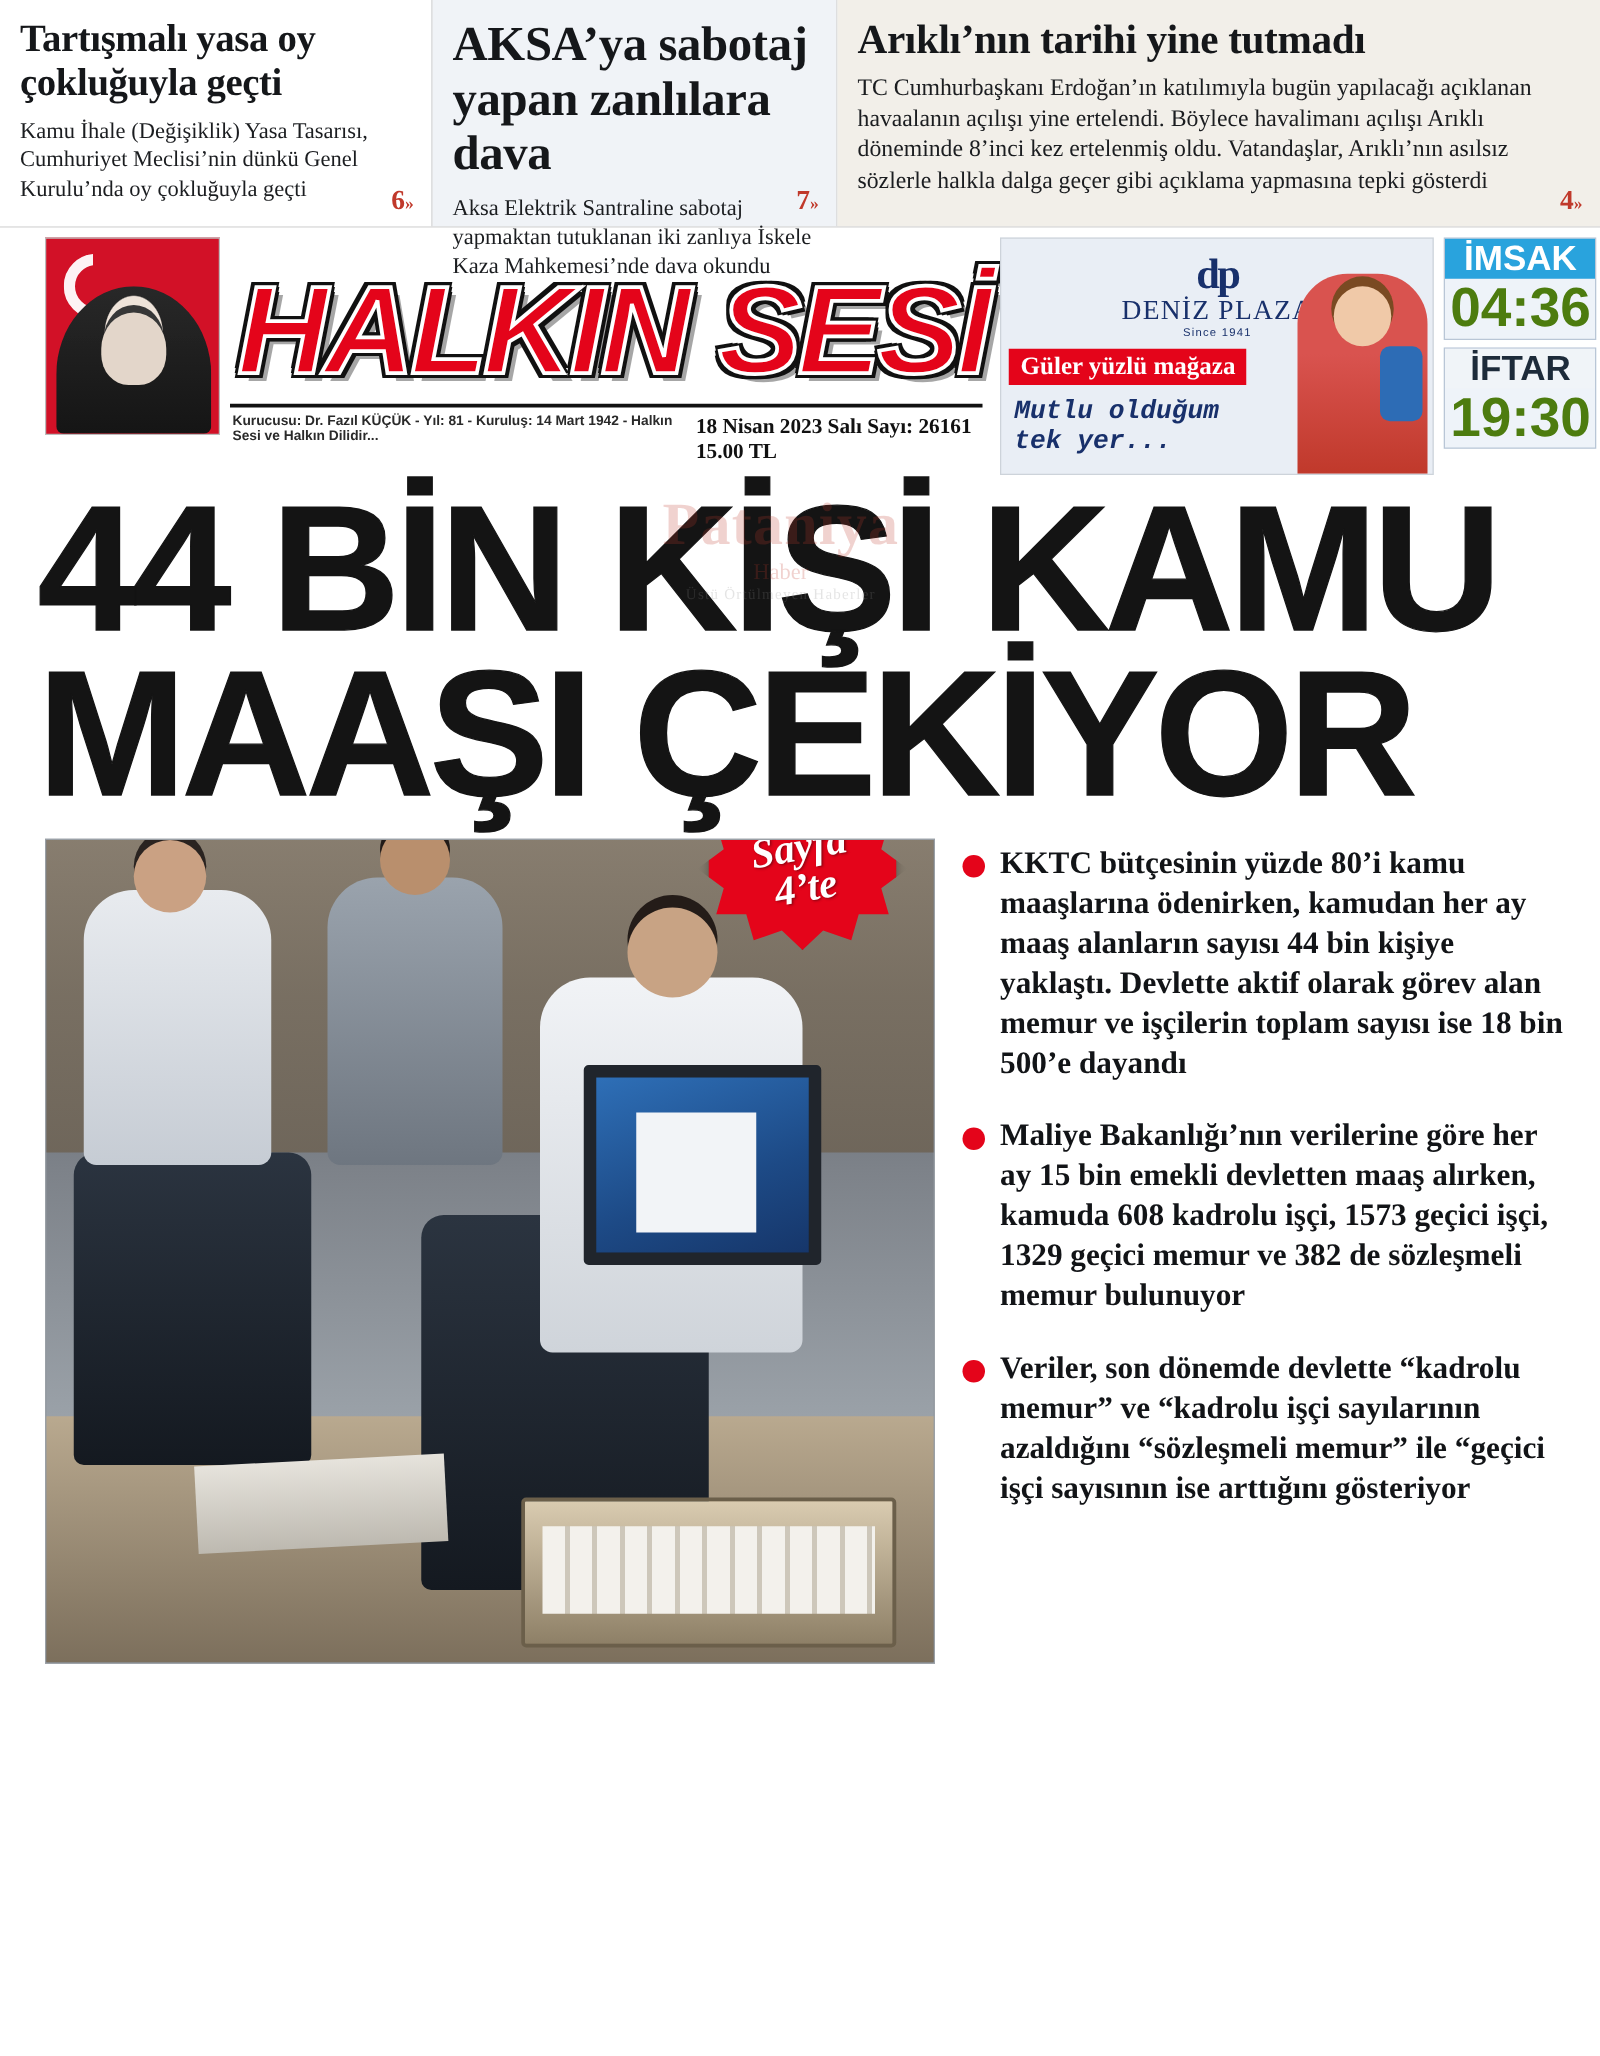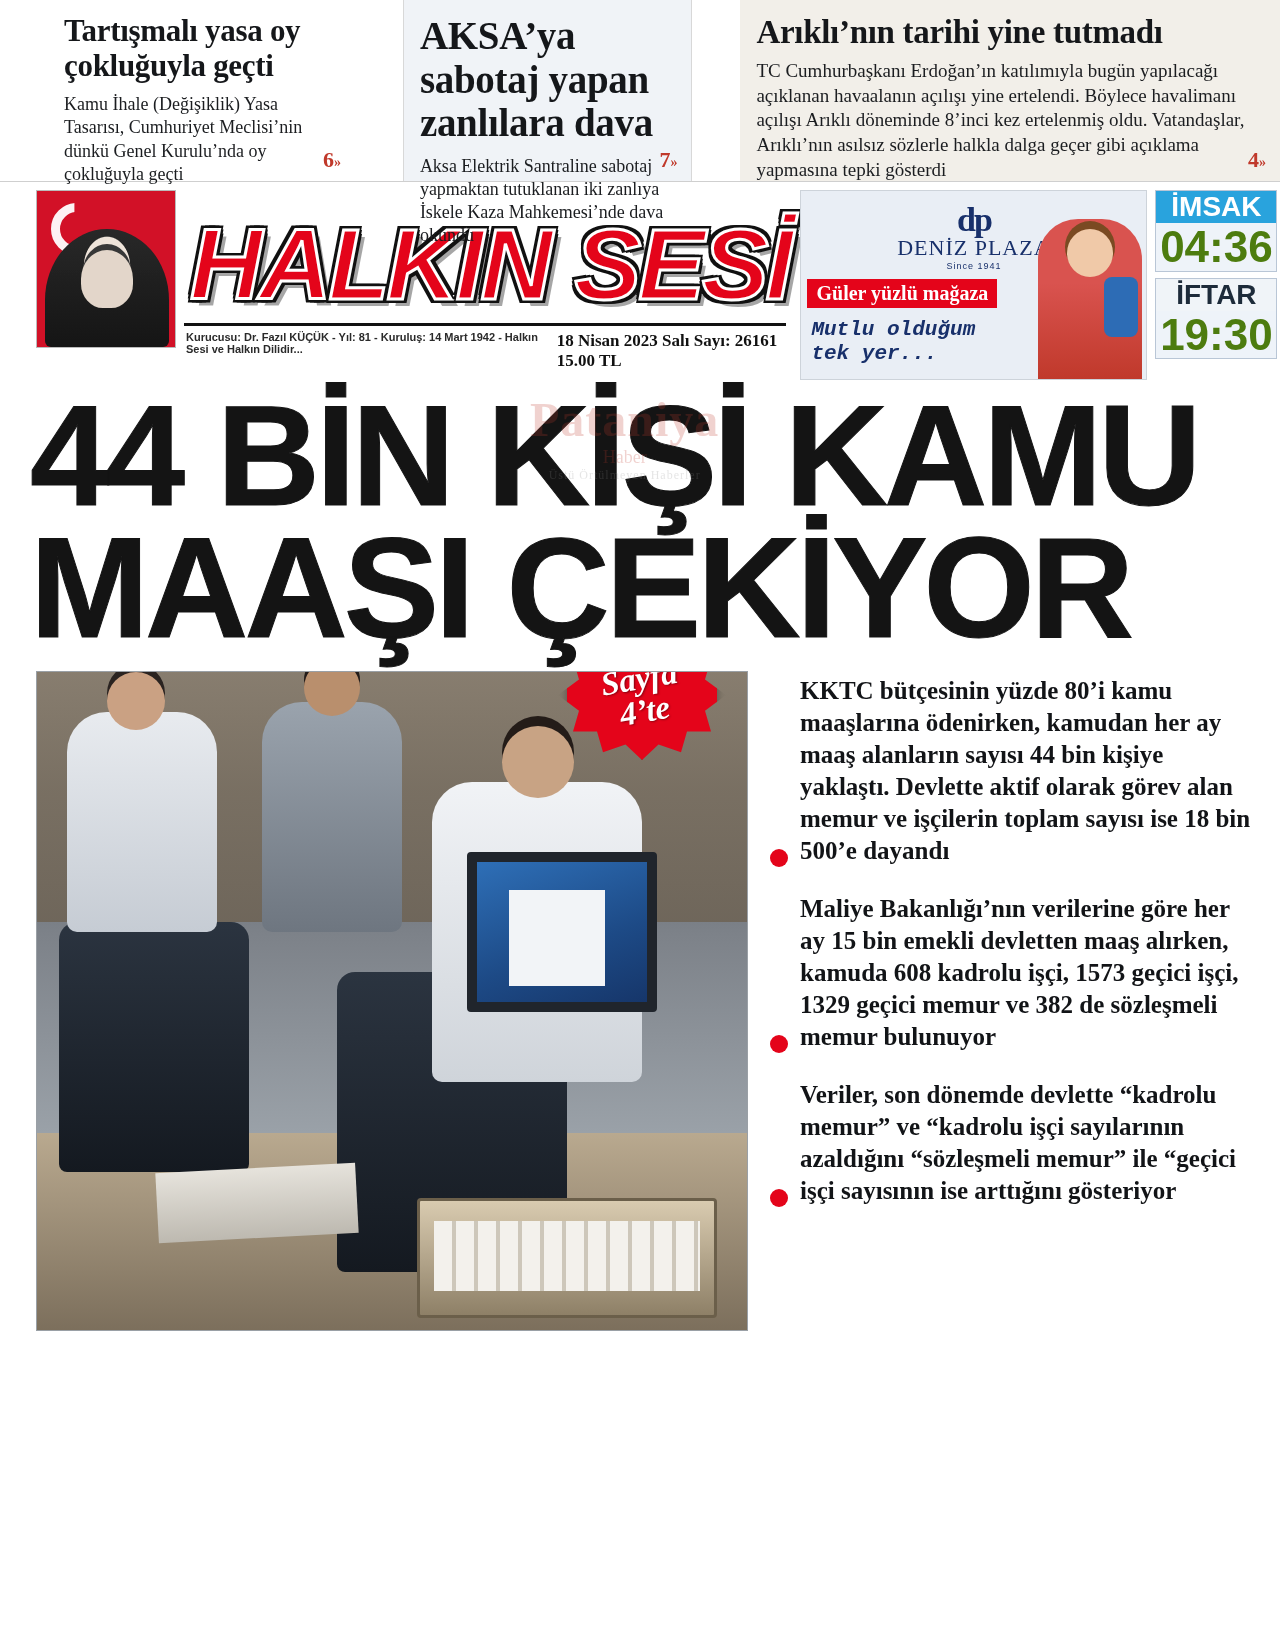--- a/index.html
+++ b/index.html
@@ -20,21 +20,20 @@
   
   .teaser-strip {
     display: flex;
     width: 1280px;
     height: 182px;
     border-bottom: 1px solid #cfcfcf;
   }
   .teaser {
     padding: 14px 16px 10px 16px;
     position: relative;
-    margin-left: 48px;
   }
   .teaser.t1 { width: 345px; background: #ffffff; }
   .teaser.t2 { width: 325px; background: #f0f3f7; border-left: 1px solid #d8d8d8; border-right: 1px solid #d8d8d8;}
   .teaser.t3 { width: 610px; background: #f2efe9; }
   .teaser h2 {
     font-family: "Liberation Serif", serif;
     font-weight: bold;
     color: #15171a;
     line-height: 1.12;
     letter-spacing: -0.3px;
@@ -417,21 +416,20 @@
   }
 
   .summary {
     flex: 1;
     padding-top: 4px;
   }
   .bullet-item {
     display: flex;
     gap: 12px;
     margin-bottom: 26px;
-    align-items: flex-end;
   }
   .bullet-dot {
     flex: none;
     width: 18px; height: 18px;
     border-radius: 50%;
     background: #e4041a;
     margin-top: 9px;
   }
   .bullet-text {
     font-family: "Liberation Serif", serif;

